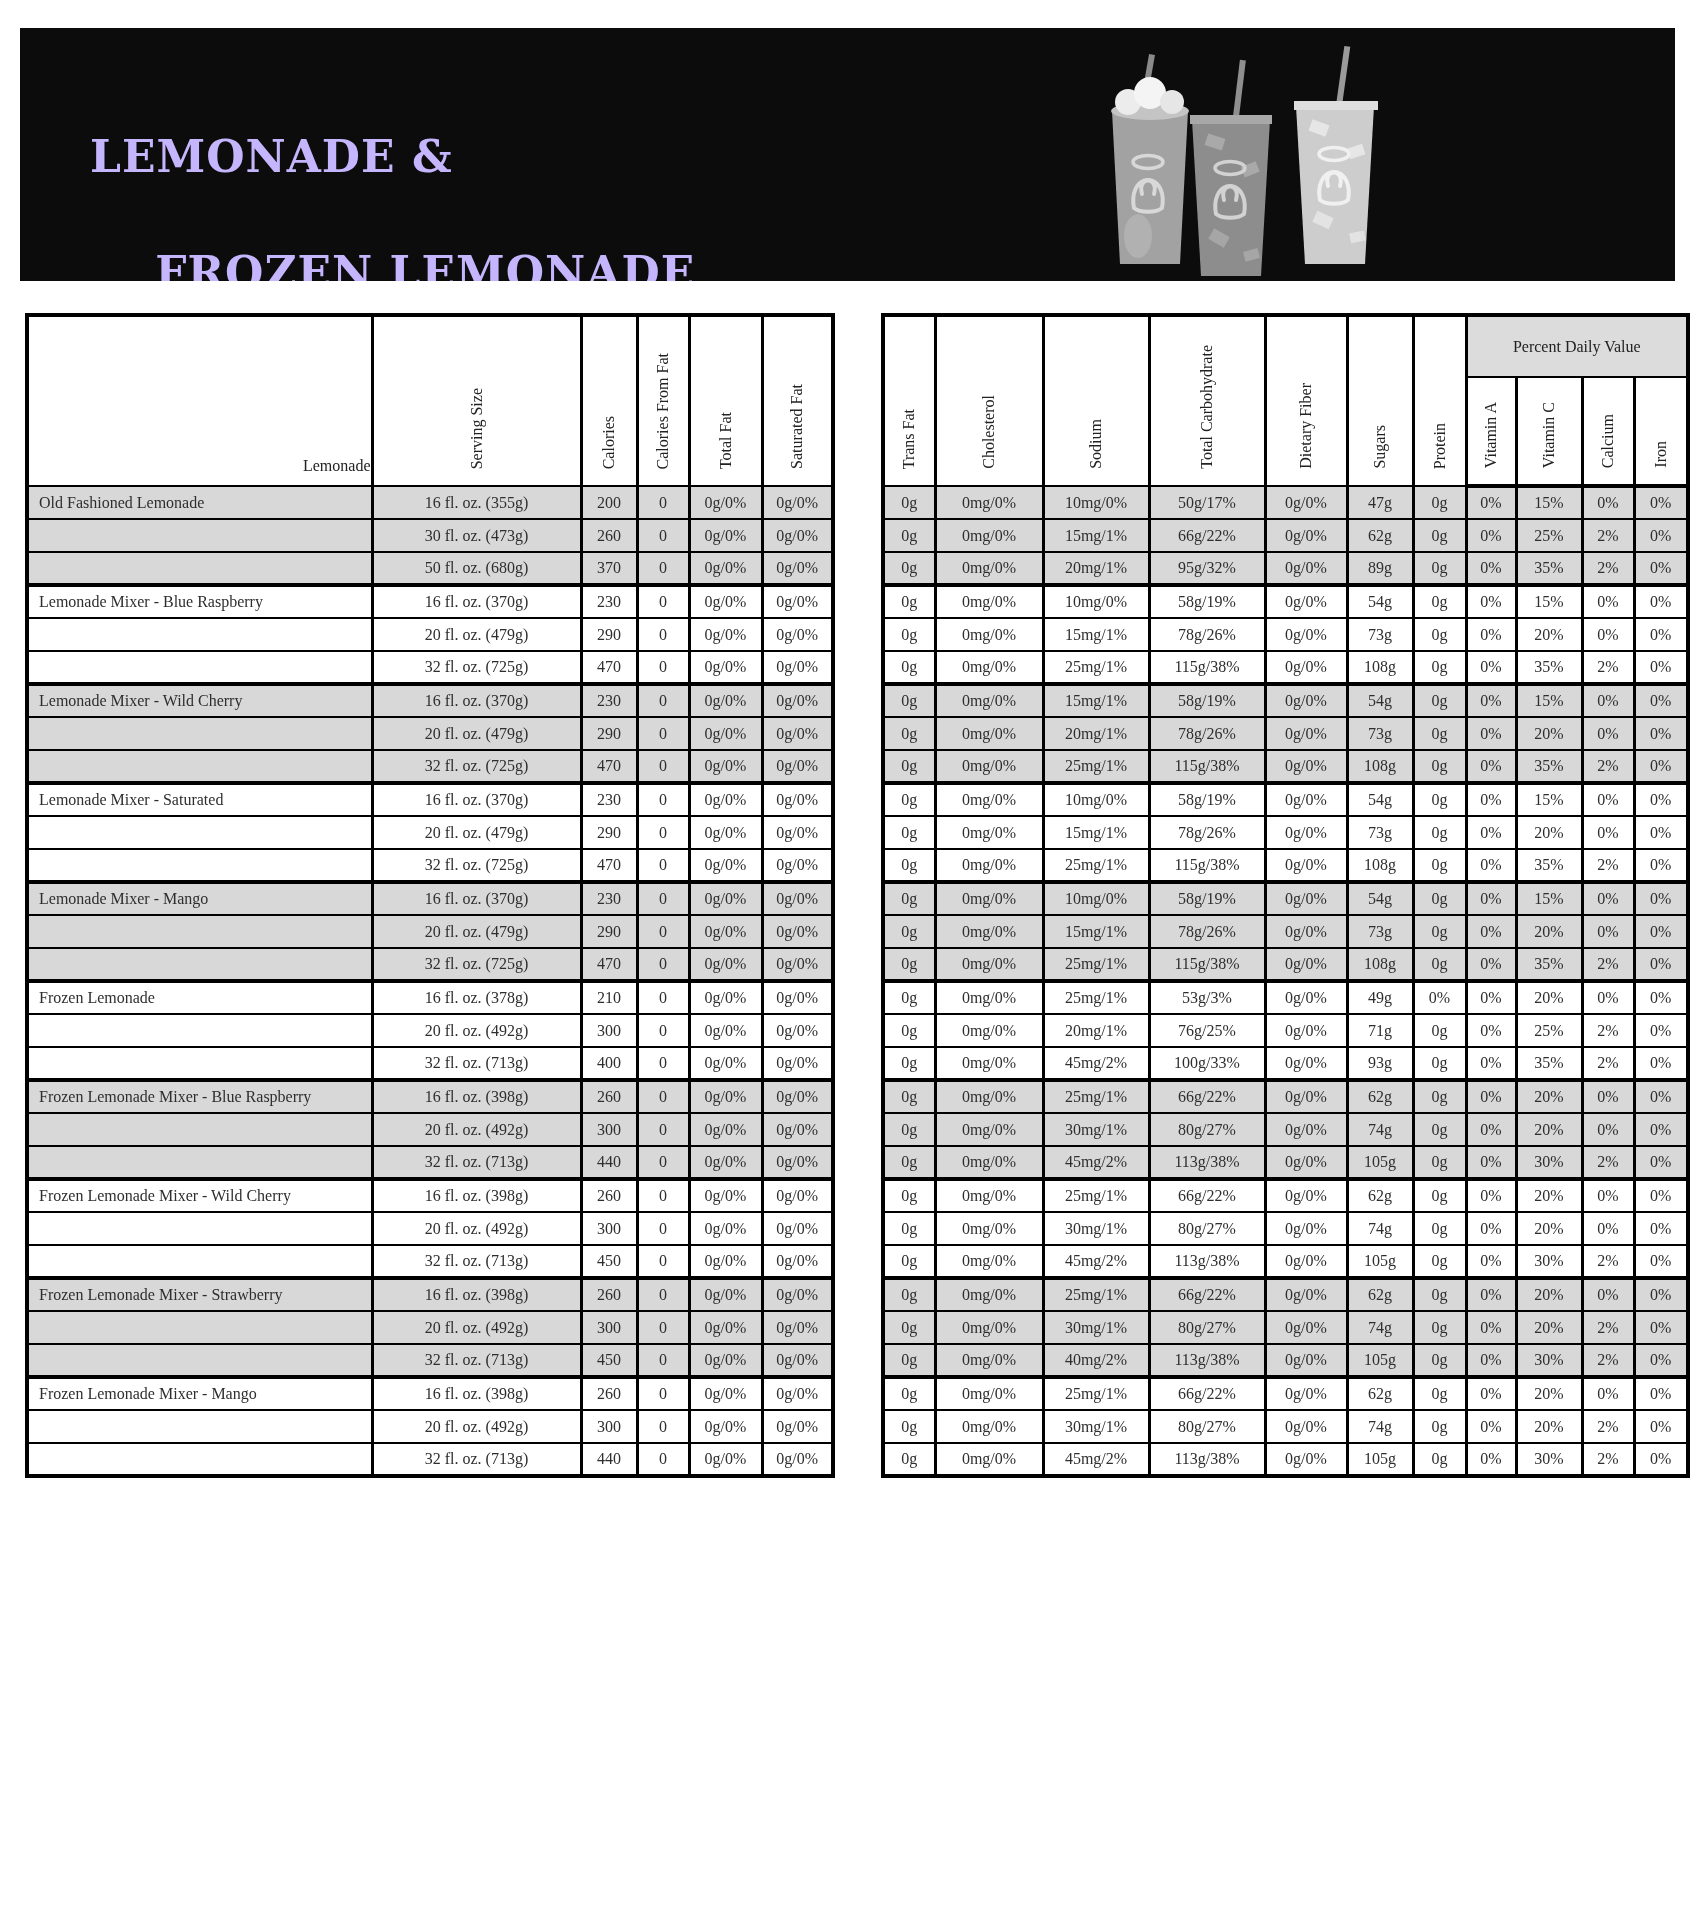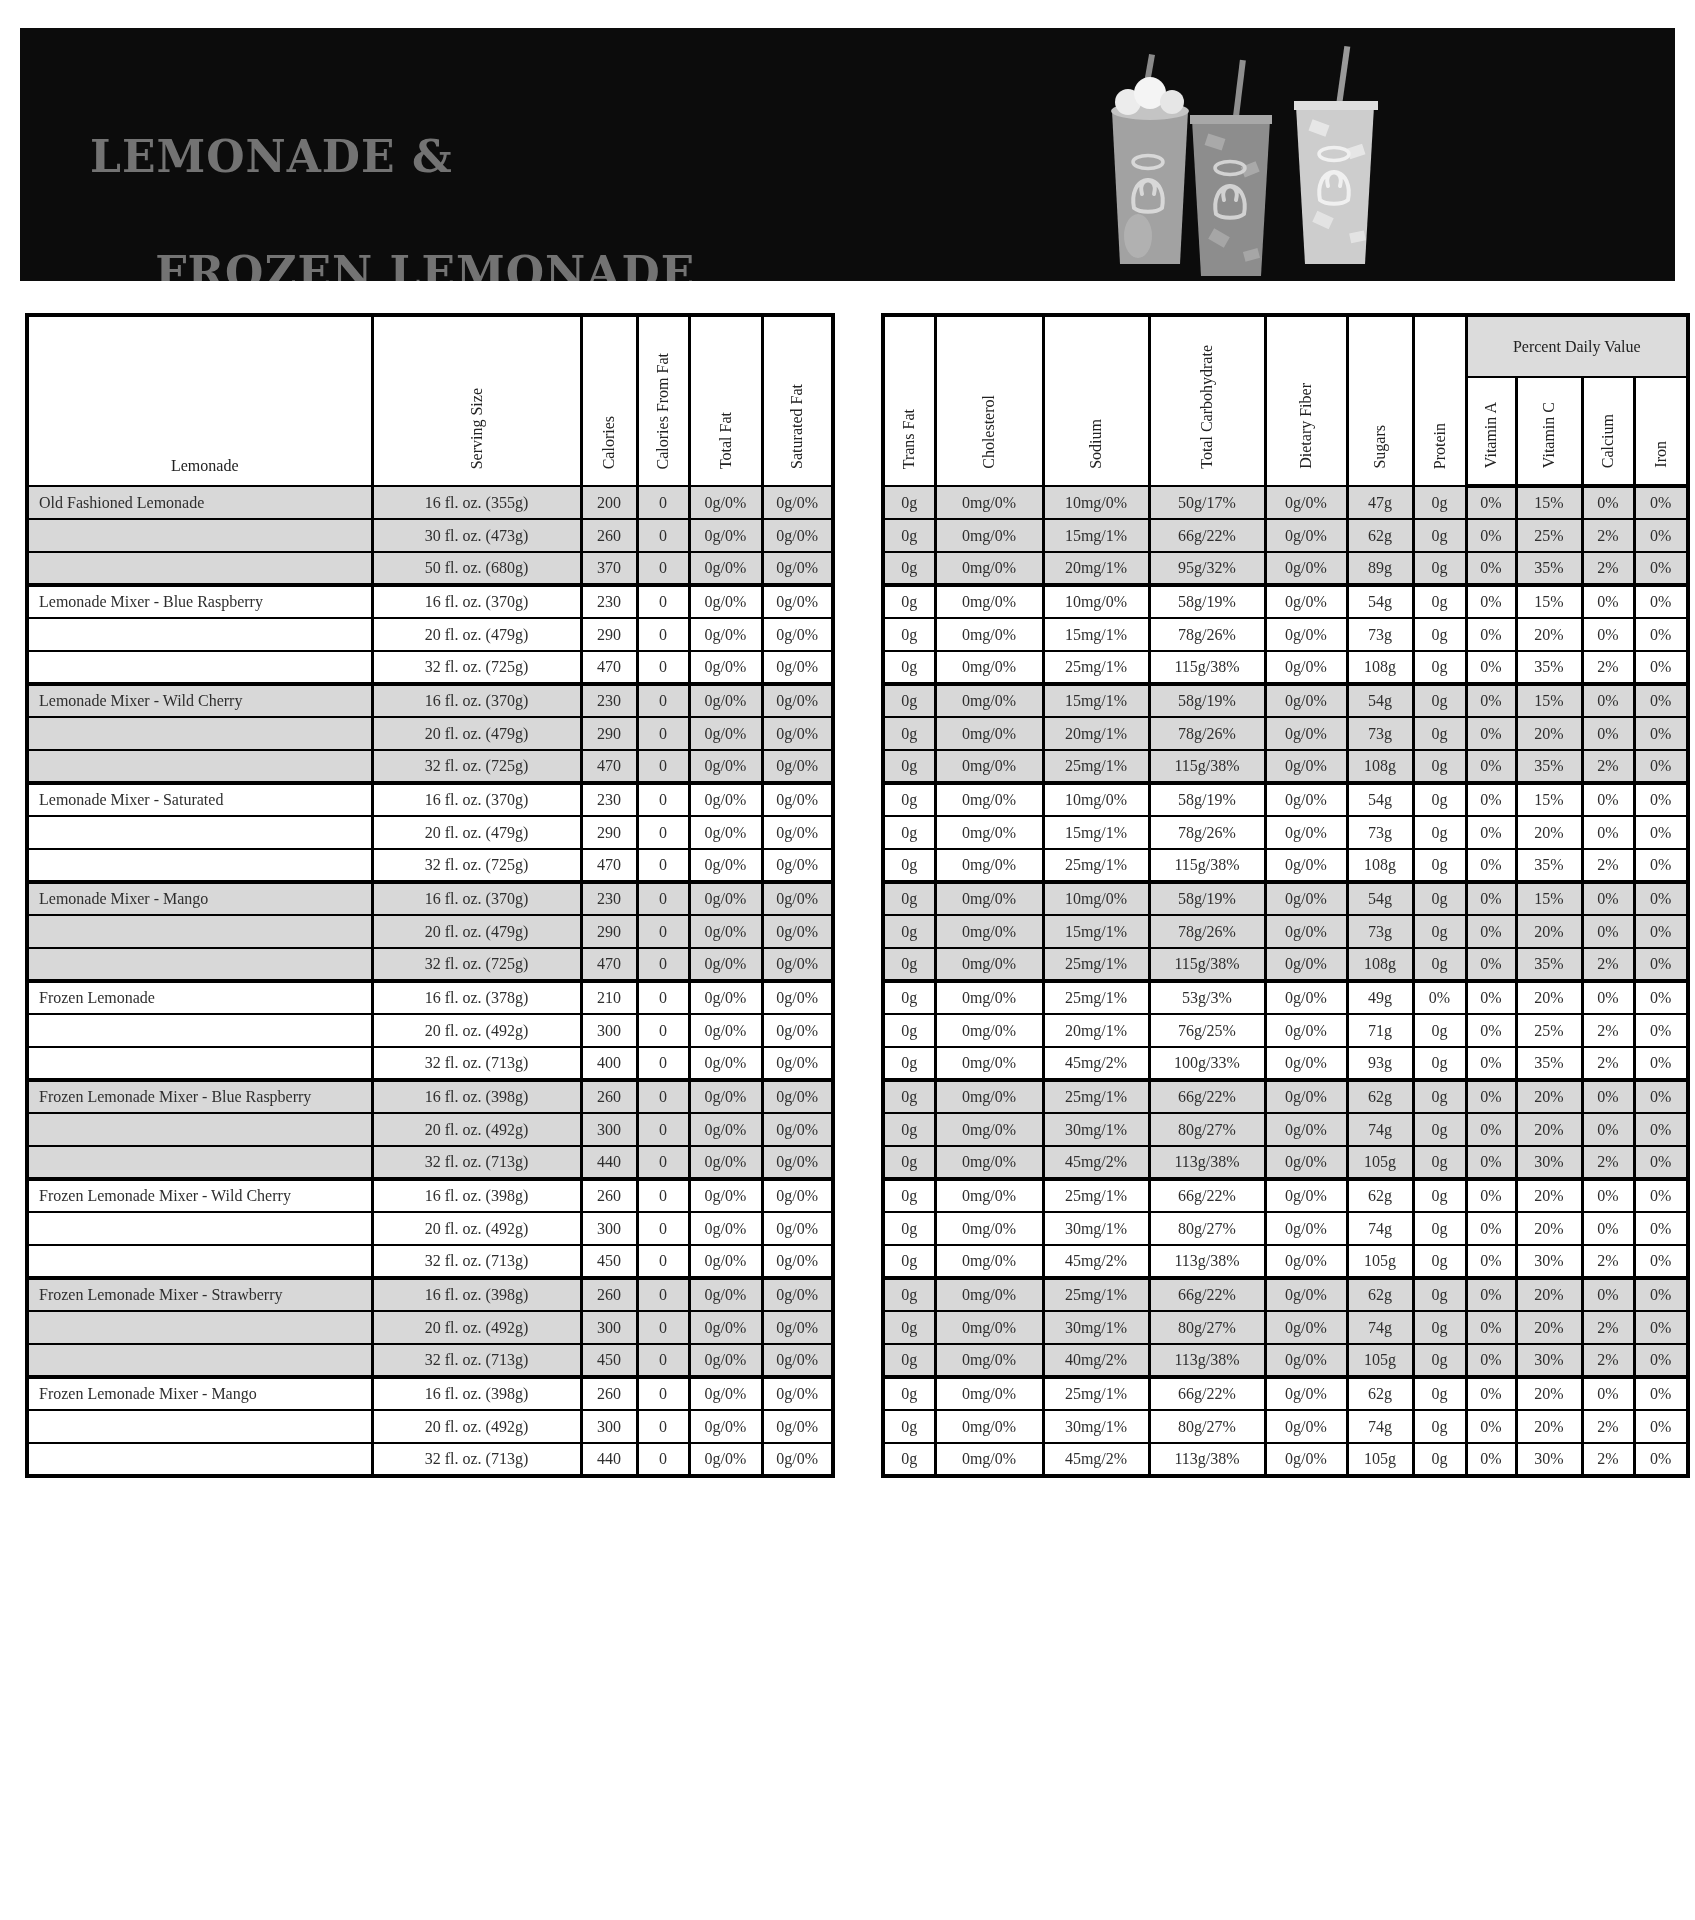--- a/index.html
+++ b/index.html
@@ -6,21 +6,21 @@
   body{
     width:1695px;height:1920px;background:#ffffff;position:relative;
     font-family:"Liberation Serif", serif;color:#2e2e2e;
   }
   
   .banner{
     position:absolute;left:20px;top:28px;width:1655px;height:253px;
     background:#0c0c0c;overflow:hidden;
   }
   .banner-title{
-    position:absolute;left:70px;top:100px;color:#737373;
+    position:absolute;left:70px;top:100px;color:#c4b5fd;
     font-family:"DejaVu Serif", serif;font-weight:700;
     font-size:44px;line-height:58px;letter-spacing:1px;white-space:pre;
   }
   .cups{position:absolute;right:285px;top:8px;}
   
   .tables{position:absolute;left:25px;top:313px;display:flex;gap:46px;align-items:flex-start;}
   table{border-collapse:collapse;table-layout:fixed;background:#fff;}
   table{border:4px solid #000;}
   th,td{border:2px solid #000;border-left-width:3px;border-right-width:3px;overflow:hidden;}
   thead th{font-weight:400;font-size:16px;color:#222;background:#fff;}
@@ -30,21 +30,21 @@
   tbody td{font-size:16px;text-align:center;color:#2e2e2e;padding:0 2px;}
   tbody td.name{text-align:left;padding-left:10px;}
   tr.shade td{background:#d8d8d8;}
   tr.gs td{border-top-width:4px;}
   thead tr:last-child th{border-bottom-width:4px;}
   th.rot{vertical-align:bottom;text-align:center;padding:0 0 12px 0;}
   .vlabel{
     writing-mode:vertical-rl;transform:rotate(180deg);
     display:inline-block;white-space:nowrap;font-size:16px;color:#222;
   }
-  th.hname{vertical-align:bottom;text-align:center;padding:0 0 10px 10px;}
+  th.hname{vertical-align:bottom;text-align:right;padding:0 0 10px 10px;}
   th.pdv{background:#dcdcdc;text-align:center;vertical-align:middle;font-size:16px;margin-left:28px;}
 </style>
 </head>
 <body>
 
 <div class="banner">
   <div class="banner-title"><span>LEMONADE &amp;</span><br>
     <span>FROZEN LEMONADE</span></div>
 
   <svg class="cups" width="330" height="245" viewBox="0 0 330 245">

